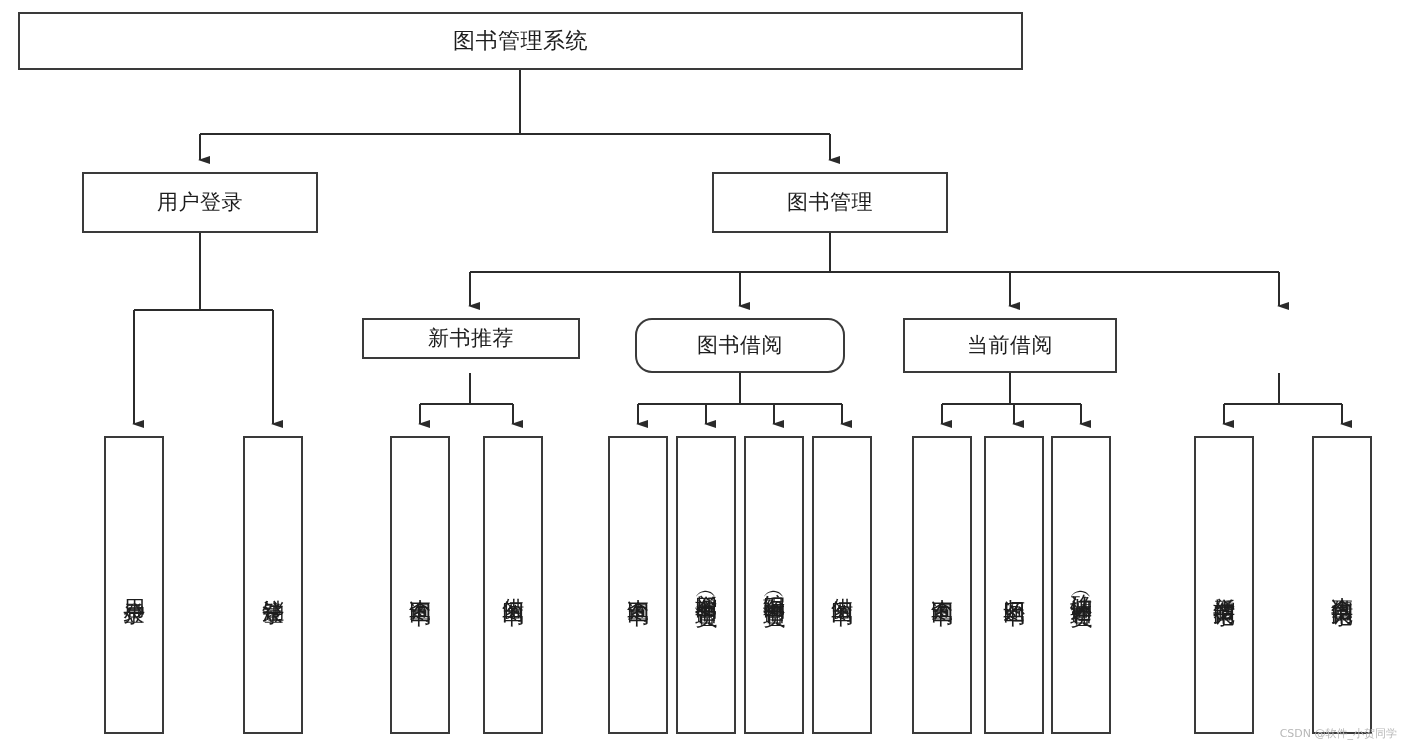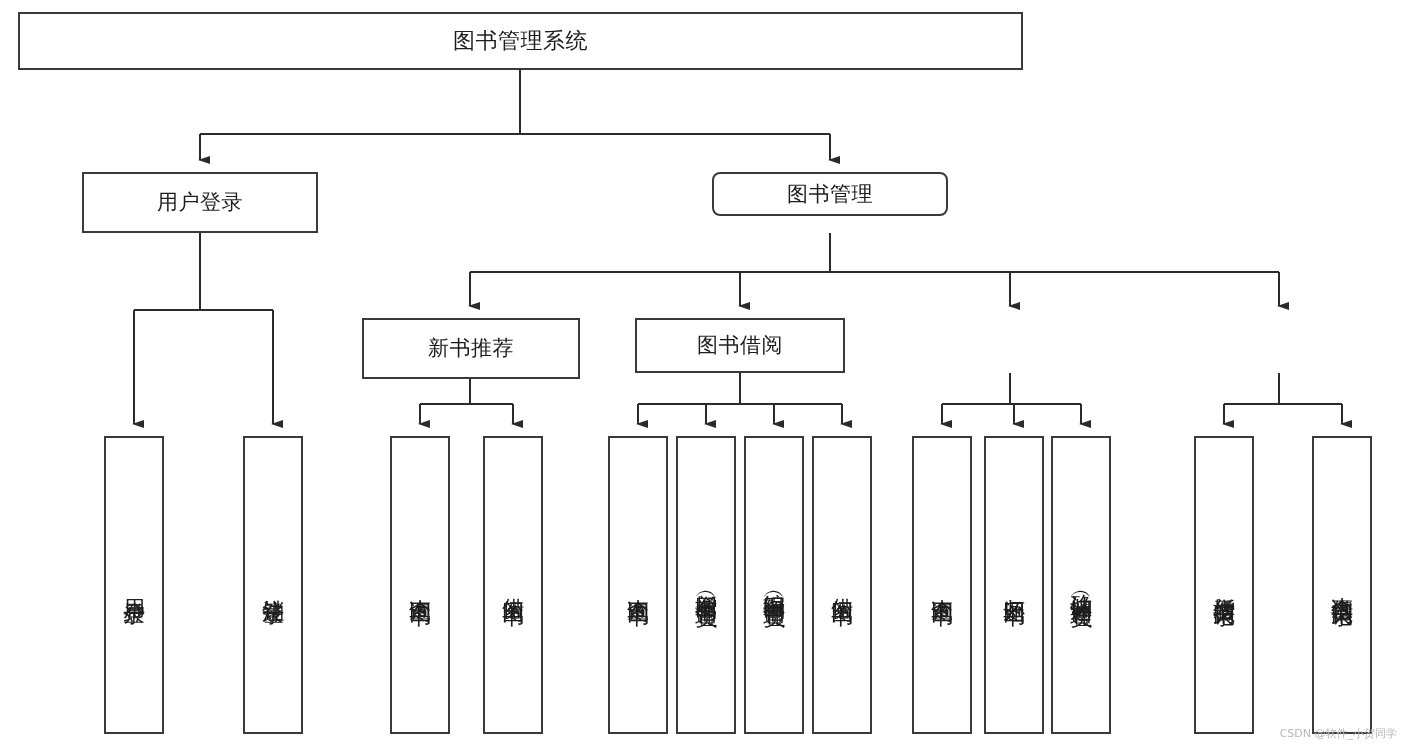--- a/index.html
+++ b/index.html
@@ -130,29 +130,32 @@
     </g>
   </svg>
 
   <div class="node horiz root" style="left: 18px; top: 12px; width: 1005px; height: 58px;">
     <span class="node-label">图书管理系统</span>
   </div>
 
   <div class="node horiz" style="left: 82px; top: 172px; width: 236px; height: 61px;">
     <span class="node-label">用户登录</span>
   </div>
-  <div class="node horiz" style="left: 712px; top: 172px; width: 236px; height: 44px; border-radius: 8px;">
+  <div class="node horiz" style="left: 712px; top: 172px; width: 236px; height: 61px;">
     <span class="node-label">图书管理</span>
   </div>
 
-  <div class="node horiz" style="left: 362px; top: 318px; width: 218px; height: 61px;">
+  <div class="node horiz" style="left: 362px; top: 318px; width: 218px; height: 41px;">
     <span class="node-label">新书推荐</span>
   </div>
-  <div class="node horiz" style="left: 635px; top: 318px; width: 210px; height: 55px;">
+  <div class="node horiz" style="left: 635px; top: 318px; width: 210px; height: 55px; border-radius: 17px;">
     <span class="node-label">图书借阅</span>
+  </div>
+  <div class="node horiz" style="left: 903px; top: 318px; width: 214px; height: 55px;">
+    <span class="node-label">当前借阅</span>
   </div>
 
   <div class="node leaf" style="left: 104px; top: 436px; width: 60px; height: 298px;">
     <span class="node-label">用户登录</span>
   </div>
   <div class="node leaf" style="left: 243px; top: 436px; width: 60px; height: 298px;">
     <span class="node-label">注销登录</span>
   </div>
 
   <div class="node leaf" style="left: 390px; top: 436px; width: 60px; height: 298px;">

